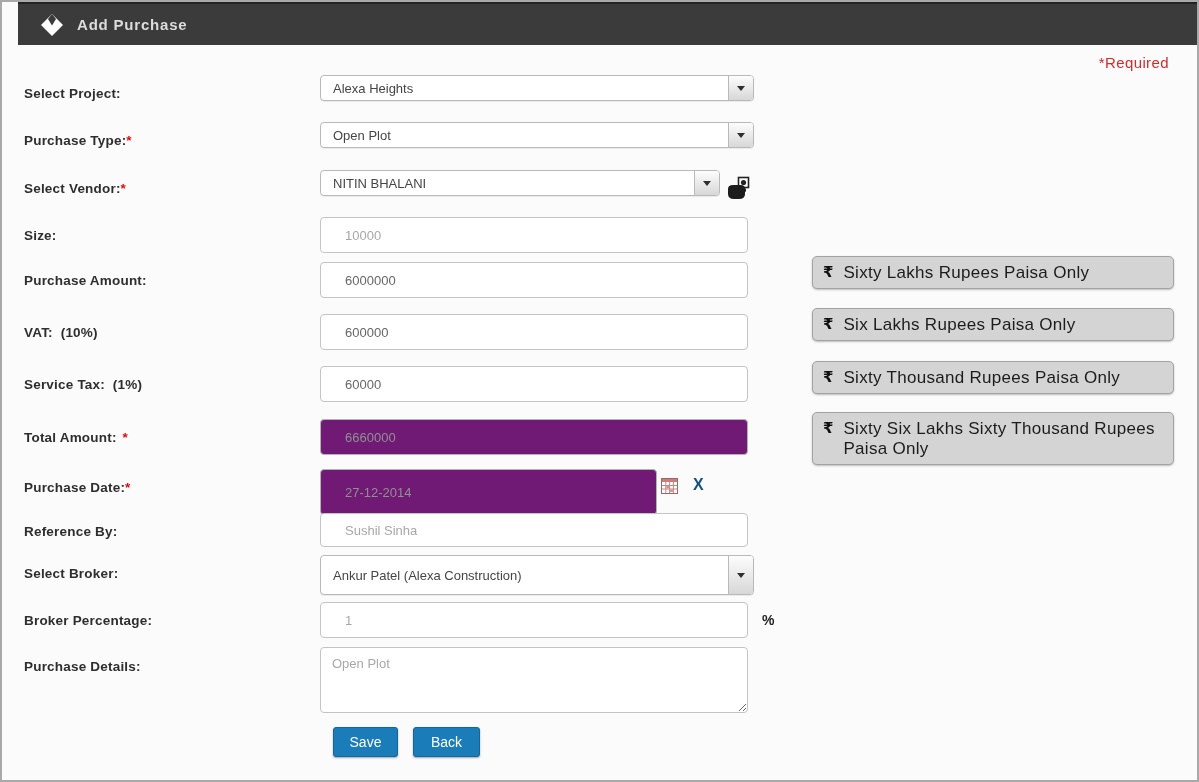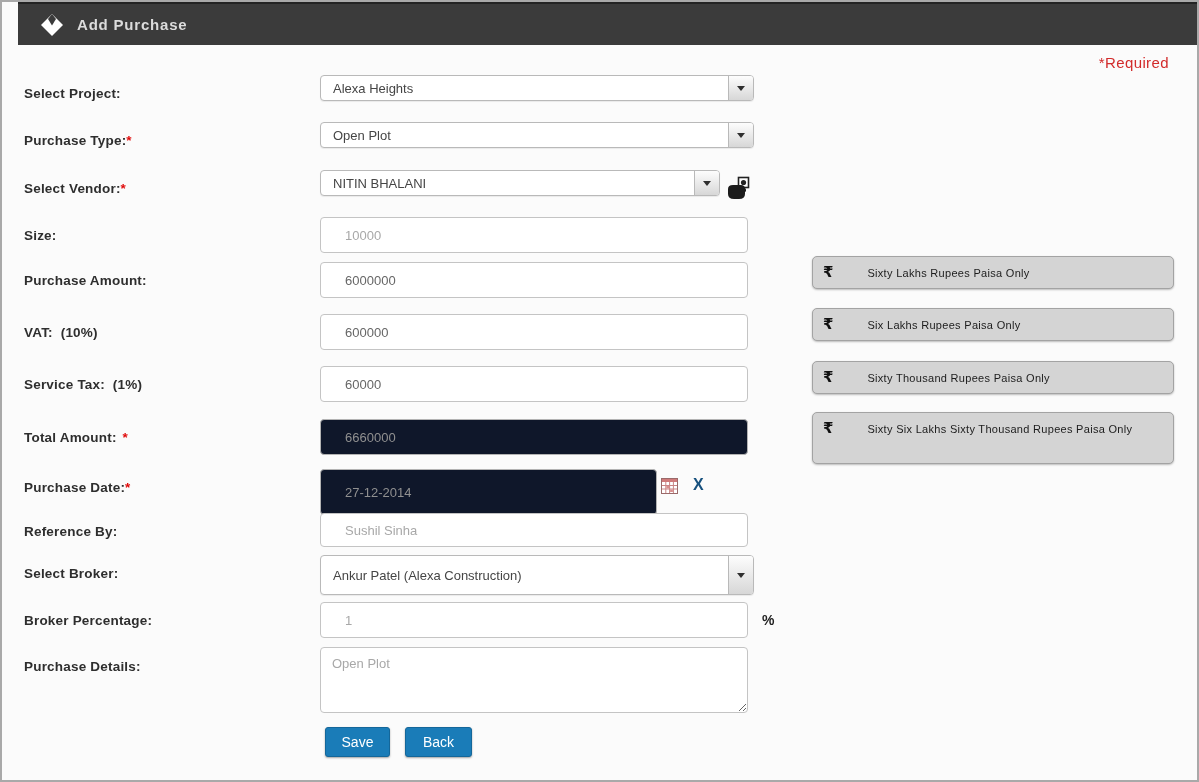--- a/index.html
+++ b/index.html
@@ -32,48 +32,48 @@
              background:linear-gradient(#fdfdfd,#d7d7d7); border-radius:0 3px 3px 0;
              display:flex; align-items:center; justify-content:center; }
   .tri { width:0; height:0; border-left:4px solid transparent; border-right:4px solid transparent;
          border-top:5px solid #2f2f2f; }
 
   
   .inp { position:absolute; left:318px; top:0; width:428px; height:36px; border:1px solid #c4c4c4;
          border-radius:4px; background:#fff; padding:0 24px; font-size:13px; color:#666;
          font-family:inherit; outline:none; }
   .inp::placeholder { color:#a8a8a8; opacity:1; }
-  .inp.dim { background:#0f172a; border-color:#b3b3b3; color:#909090; }
+  .inp.dim { background:#701a75; border-color:#b3b3b3; color:#909090; }
 
   .txt { position:absolute; left:318px; top:0; width:428px; height:66px; border:1px solid #c4c4c4;
          border-radius:4px; background:#fff; padding:8px 11px; font-size:13px; color:#666;
          font-family:inherit; resize:both; outline:none; }
   .txt::placeholder { color:#a8a8a8; opacity:1; }
 
   
   .words { position:absolute; left:810px; width:362px; background:#d4d4d4; border:1px solid #a3a3a3;
            border-radius:5px; box-shadow:0 1px 2px rgba(0,0,0,.25); display:flex;
            align-items:flex-start; padding:6px 10px 5px 10px; gap:10px; }
   .rupee { font-family:"DejaVu Sans",sans-serif; font-weight:bold; font-size:15px; color:#111;
            line-height:18px; }
-  .words-text { font-size:11px; color:#1c1c1c; line-height:20px; letter-spacing:.3px;margin-left:24px; }
+  .words-text { font-size:17px; color:#1c1c1c; line-height:20px; letter-spacing:.3px; }
 
   
   .cal { position:absolute; left:659px; top:9px; cursor:pointer; }
   .clear-x { position:absolute; left:691px; top:7px; font-size:16px; font-weight:bold;
              color:#17517e; cursor:pointer; }
 
   .vendor-ico { position:absolute; left:724px; top:6px; cursor:pointer; }
 
   .pct-suffix { position:absolute; left:760px; top:10px; font-size:14px; font-weight:bold; color:#222; }
 
   
   .btn { position:absolute; top:0; height:30px; background:#1a7cb8; color:#fff;
          border:1px solid #14679a; border-radius:3px; font-size:14px; font-family:inherit;
-         box-shadow:0 1px 2px rgba(0,0,0,.35); cursor:pointer; }
+         box-shadow:0 1px 2px rgba(0,0,0,.35); cursor:pointer;margin-left:8px; }
   .btn-save { left:323px; width:65px; }
   .btn-back { left:403px; width:67px; }
 
   
   .r1{top:73px}.r2{top:120px}.r3{top:168px}.r4{top:215px}.r5{top:260px}.r6{top:312px}
   .r7{top:364px}.r8{top:417px}.r9{top:467px}.r10{top:511px}.r11{top:553px}.r12{top:600px}
   .r13{top:645px}.r14{top:725px}
   .w1{top:254px;min-height:30px}.w2{top:306px;min-height:31px}.w3{top:359px;min-height:31px}
   .w4{top:410px;min-height:52px}
   .sel-vendor{width:400px}

